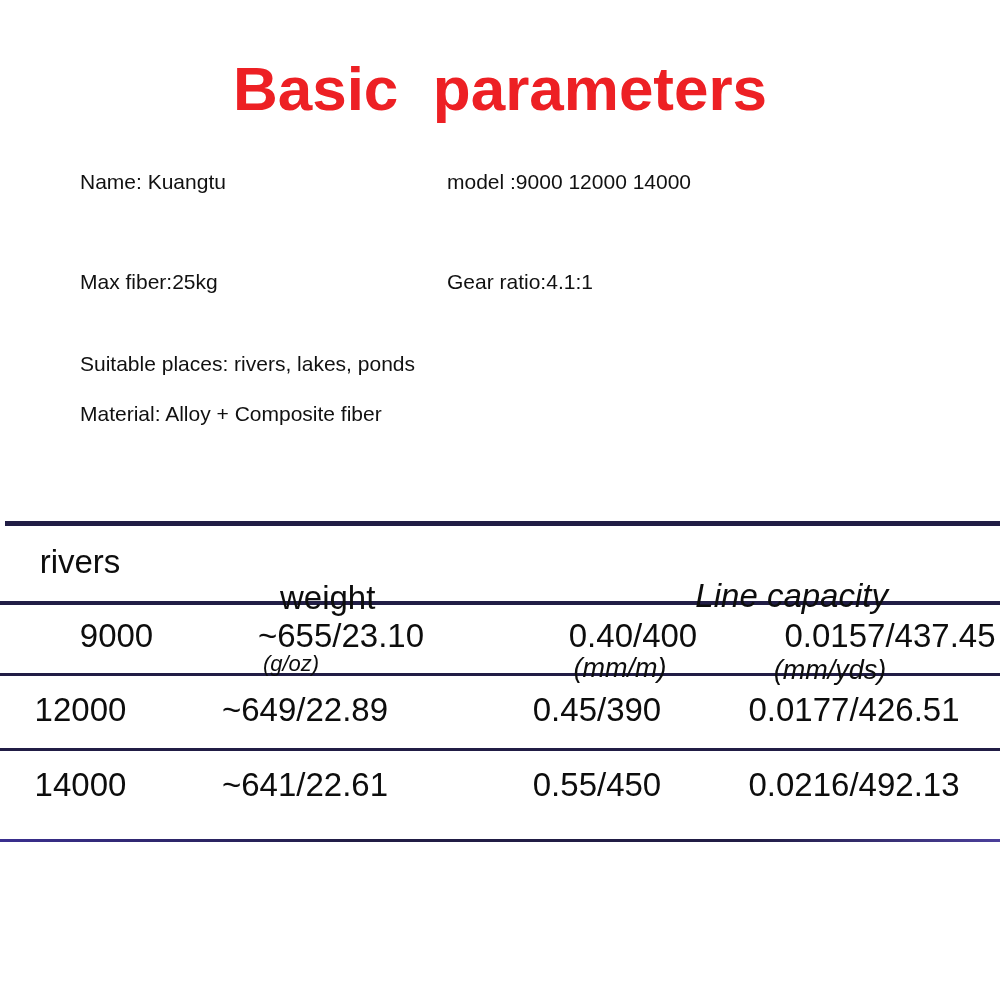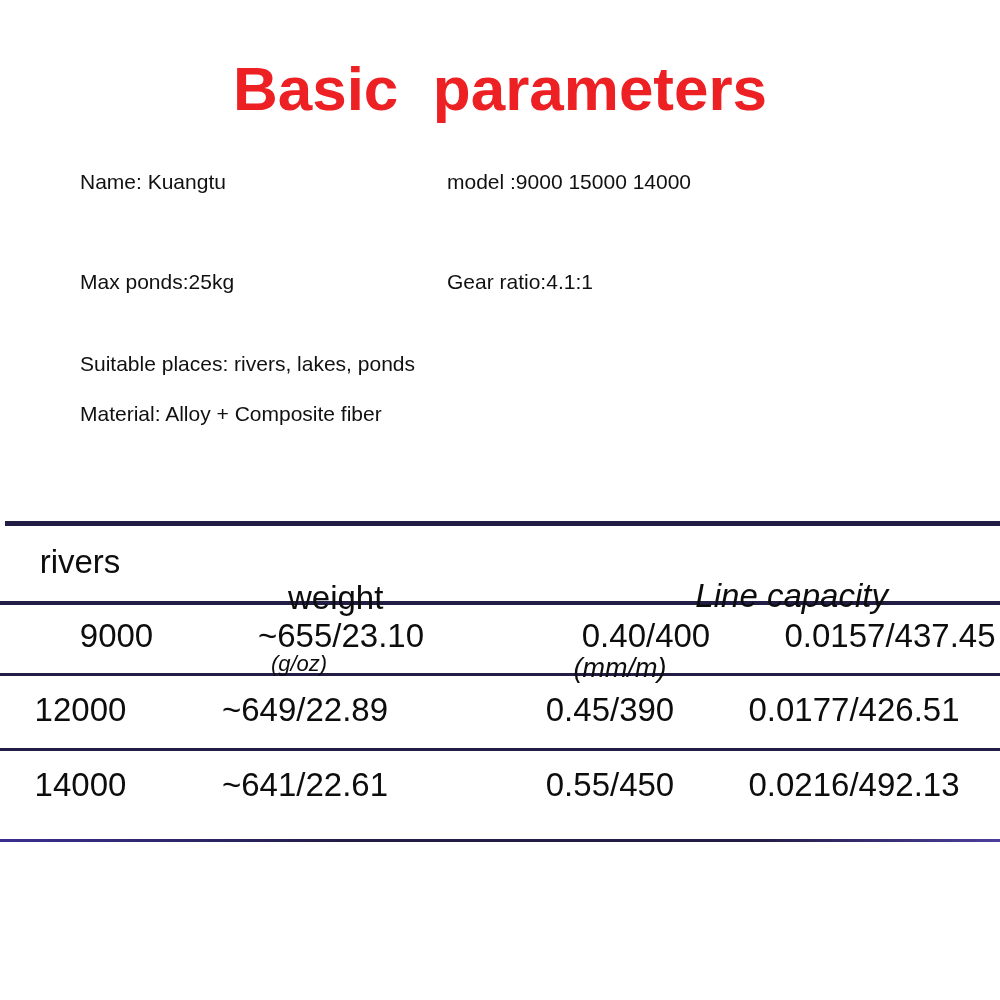--- a/index.html
+++ b/index.html
@@ -102,21 +102,21 @@
   }
   .th .sub {
     display: block;
     font-size: 22px;
     line-height: 1.0;
     margin-top: -2px;
     font-style: italic;
   }
 
   .th-model    { left: 20px;  top: 16px;  width: 120px; }
-  .th-weight   { left: 209px; top: 14px;  width: 180px; }
+  .th-weight   { left: 201px; top: 14px;  width: 180px; }
   .th-capacity { left: 545px; top: 12px;  width: 420px; font-style: italic; }
   .th-capacity .sub-row {
     position: relative;
     display: block;
     height: 32px;
   }
   .th-capacity .sub-left {
     position: absolute;
     left: -10px;
     top: 0;
@@ -146,39 +146,39 @@
   .td {
     position: absolute;
     font-size: 33px;
     white-space: pre;
     color: #0d0d0d;
     text-align: center;
     top: 10px;
   }
   .td.c0 { left: 8px;   width: 145px; }
   .td.c1 { left: 190px; width: 230px; }
-  .td.c2 { left: 505px; width: 210px; }
+  .td.c2 { left: 492px; width: 210px; }
   .td.c3 { left: 714px; width: 280px; }
 </style>
 </head>
 <body>
 
 <div class="sheet">
 
   <div class="title">Basic  parameters</div>
 
   <div class="specs">
 
     <div class="spec-row r1">
       <div class="spec-cell col-a">Name: Kuangtu</div>
-      <div class="spec-cell col-b">model :9000 15000 14000</div>
+      <div class="spec-cell col-b">model :9000 12000 14000</div>
     </div>
 
     <div class="spec-row r2">
-      <div class="spec-cell col-a">Max ponds:25kg</div>
+      <div class="spec-cell col-a">Max fiber:25kg</div>
       <div class="spec-cell col-b">Gear ratio:4.1:1</div>
     </div>
 
     <div class="spec-row r4">
       <div class="spec-cell col-a">Suitable places: rivers, lakes, ponds</div>
     </div>
 
     <div class="spec-row r3">
       <div class="spec-cell col-a">Material: Alloy + Composite fiber</div>
     </div>
@@ -198,20 +198,21 @@
 
       <div class="th th-weight">
         <span>weight</span>
         <span class="sub">(g/oz)</span>
       </div>
 
       <div class="th th-capacity">
         <span>Line capacity</span>
         <span class="sub-row">
           <span class="sub-left">(mm/m)</span>
+          <span class="sub-right">(mm/yds)</span>
         </span>
       </div>
     </div>
 
     <div class="trow row0">
       <div class="td c0">9000</div>
       <div class="td c1">~655/23.10</div>
       <div class="td c2">0.40/400</div>
       <div class="td c3">0.0157/437.45</div>
     </div>

